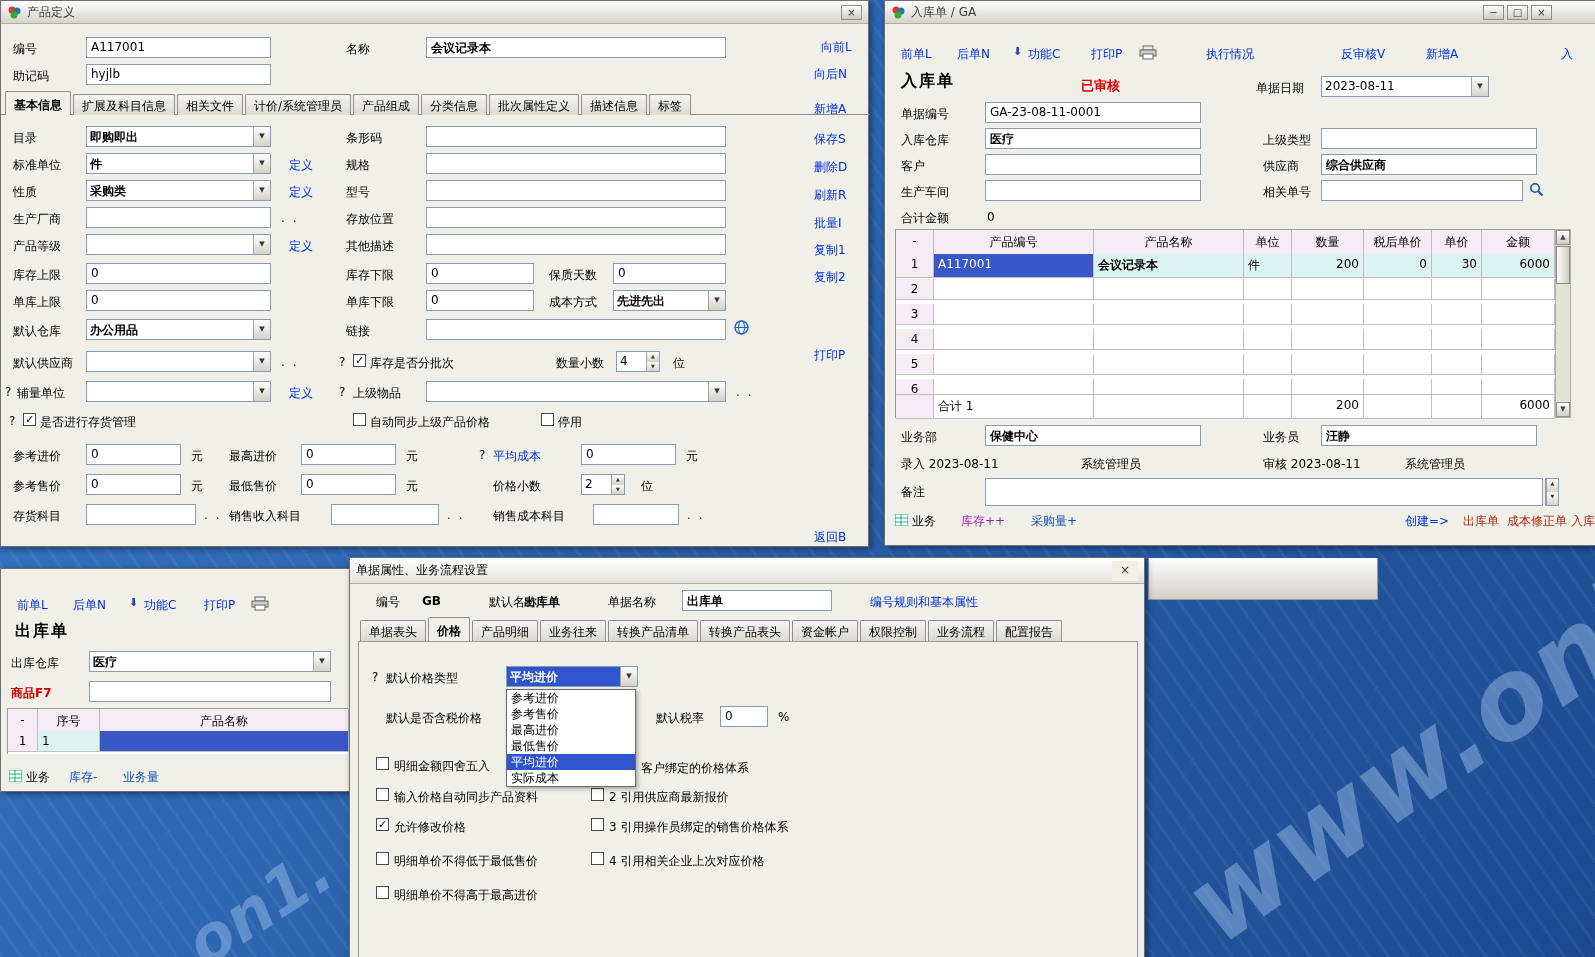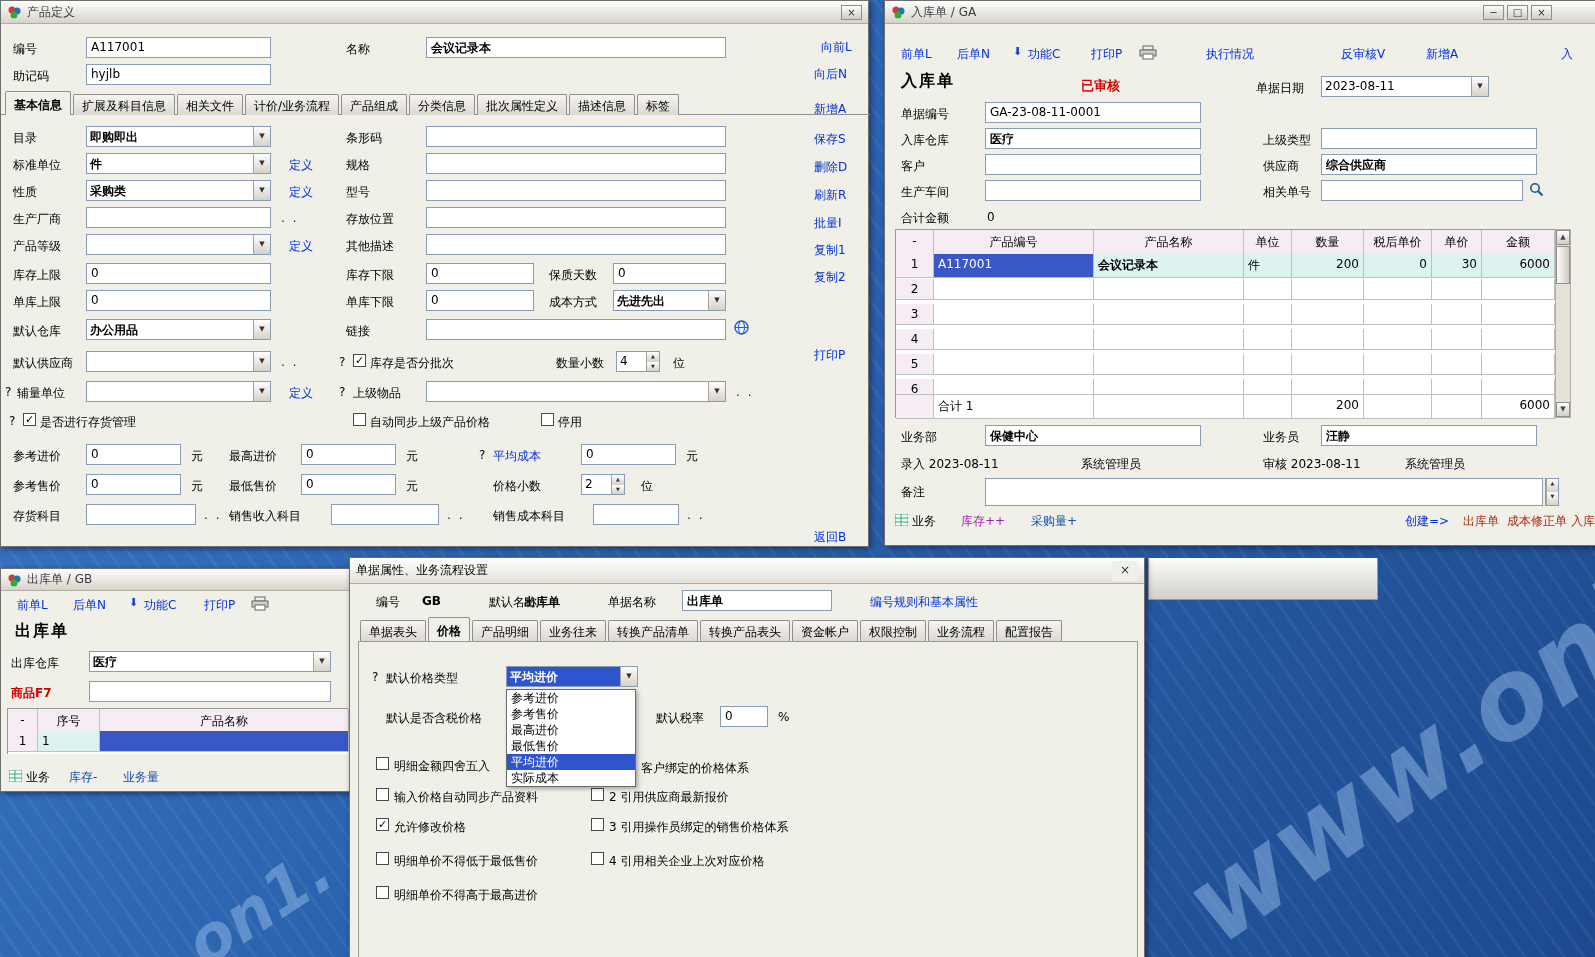--- a/index.html
+++ b/index.html
@@ -95,21 +95,21 @@
     <div class="inp" style="left:85px;top:36px;width:185px;">A117001</div>
     <span class="lbl" style="left:345px;top:40px;">名称</span>
     <div class="inp bold" style="left:425px;top:36px;width:300px;">会议记录本</div>
     <span class="lbl" style="left:12px;top:67px;">助记码</span>
     <div class="inp" style="left:85px;top:63px;width:185px;">hyjlb</div>
 
     <div class="tabs" style="left:4px;top:90px;">
       <div class="tab active">基本信息</div>
       <div class="tab">扩展及科目信息</div>
       <div class="tab">相关文件</div>
-      <div class="tab">计价/业务流程</div>
+      <div class="tab">计价/系统管理员</div>
       <div class="tab">产品组成</div>
       <div class="tab">分类信息</div>
       <div class="tab">批次属性定义</div>
       <div class="tab">描述信息</div>
       <div class="tab">标签</div>
     </div>
     <div class="tabline" style="left:0;top:113px;width:869px;"></div>
 
     <span class="lbl" style="left:12px;top:129px;">目录</span>
     <div class="dd" style="left:85px;top:125px;width:185px;">
@@ -447,30 +447,20 @@
     <span class="lbl" style="left:27px;top:512px;">业务</span>
     <span class="link" style="left:76px;top:512px;color:#a21caf;">库存++</span>
     <span class="link" style="left:146px;top:512px;color:#0b4fb0;">采购量+</span>
     <span class="link" style="left:520px;top:512px;">创建=&gt;</span>
     <span class="redlink" style="left:578px;top:512px;">出库单</span>
     <span class="redlink" style="left:622px;top:512px;">成本修正单</span>
     <span class="redlink" style="left:686px;top:512px;">入库调价单</span>
   </div>
 
   <div class="win" style="left:0;top:568px;width:560px;height:224px;z-index:20;">
-    <div class="titlebar" style="height:22px;">
-      <span class="icon" style="position:static;">
-        <svg width="14" height="14">
-            <circle cx="5" cy="5" r="3.5" fill="#d33"></circle>
-            <circle cx="10" cy="6" r="3.5" fill="#27a"></circle>
-            <circle cx="7" cy="10" r="3.5" fill="#3a3"></circle>
-          </svg>
-      </span>
-      <span class="title">出库单 / GB</span>
-    </div>
     <span class="link" style="left:16px;top:28px;">前单L</span>
     <span class="link" style="left:72px;top:28px;">后单N</span>
     <span class="link" style="left:128px;top:27px;color:#1a3fd0;font-size:11px;">⬇</span>
     <span class="link" style="left:143px;top:28px;">功能C</span>
     <span class="link" style="left:203px;top:28px;">打印P</span>
     <span class="icon" style="left:250px;top:27px;">
       <svg width="18" height="15">
           <rect x="4" y="1" width="10" height="4" fill="#eee" stroke="#666"></rect>
           <rect x="1" y="5" width="16" height="6" fill="#cfcfc6" stroke="#666"></rect>
           <rect x="4" y="9" width="10" height="5" fill="#fff" stroke="#666"></rect>

